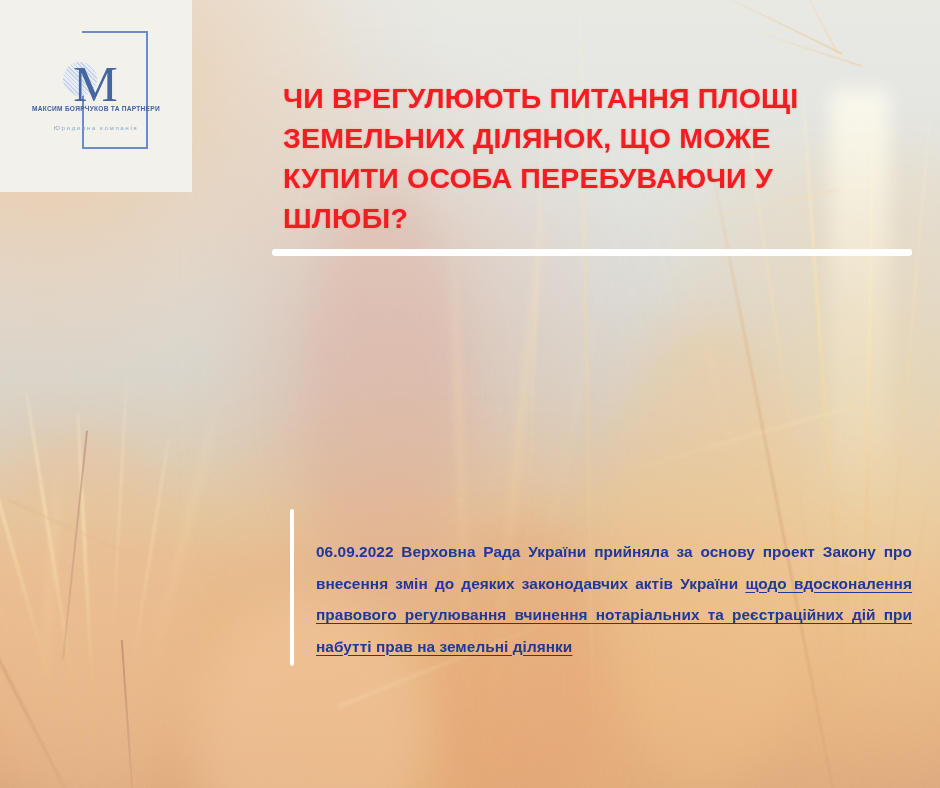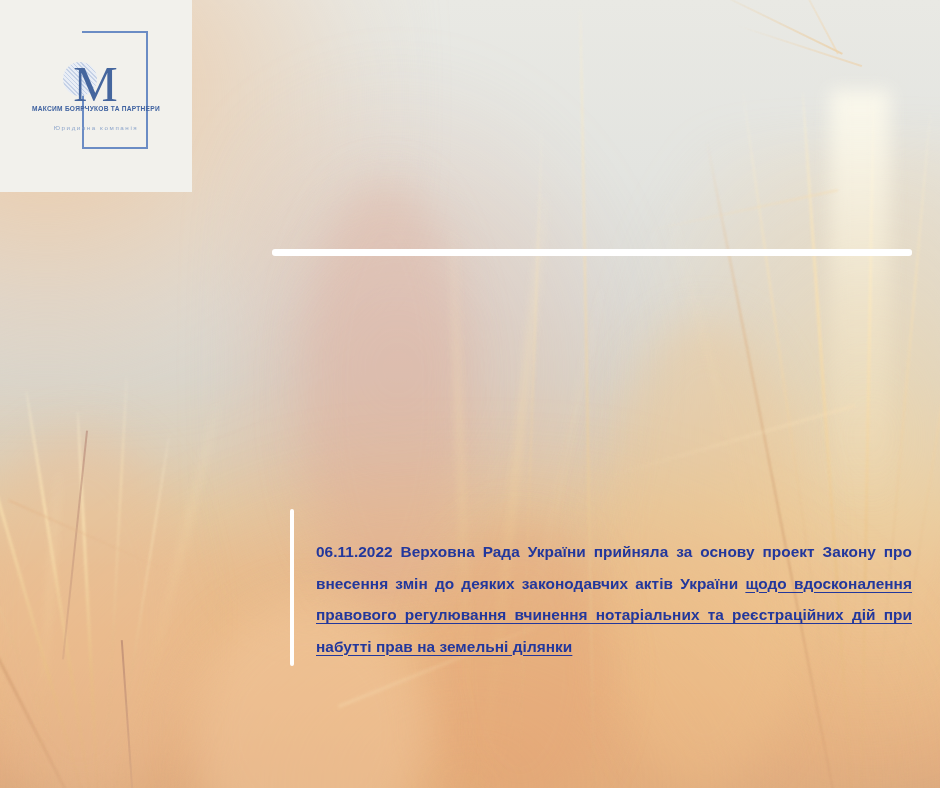--- a/index.html
+++ b/index.html
@@ -334,18 +334,19 @@
 
   <div class="logo-panel">
     <div class="logo-frame"></div>
     <div class="logo-frame-left"></div>
     <div class="logo-circle"></div>
     <div class="logo-m">M</div>
     <div class="logo-name">МАКСИМ БОЯРЧУКОВ ТА ПАРТНЕРИ</div>
     <div class="logo-sub">Юридична компанія</div>
   </div>
 
+  <div class="headline">ЧИ ВРЕГУЛЮЮТЬ ПИТАННЯ ПЛОЩІ ЗЕМЕЛЬНИХ ДІЛЯНОК, ЩО МОЖЕ КУПИТИ ОСОБА ПЕРЕБУВАЮЧИ У ШЛЮБІ?</div>
   <div class="rule-h"></div>
 
   <div class="rule-v"></div>
-  <div class="bodytext"><span>06.11.2022 Верховна Рада України прийняла за основу проект Закону про внесення змін до деяких законодавчих актів України </span><a class="lnk" href="#">щодо вдосконалення правового регулювання вчинення нотаріальних та реєстраційних дій при набутті прав на земельні ділянки</a></div>
+  <div class="bodytext"><span>06.09.2022 Верховна Рада України прийняла за основу проект Закону про внесення змін до деяких законодавчих актів України </span><a class="lnk" href="#">щодо вдосконалення правового регулювання вчинення нотаріальних та реєстраційних дій при набутті прав на земельні ділянки</a></div>
 
 </div>
 
 </body></html>

